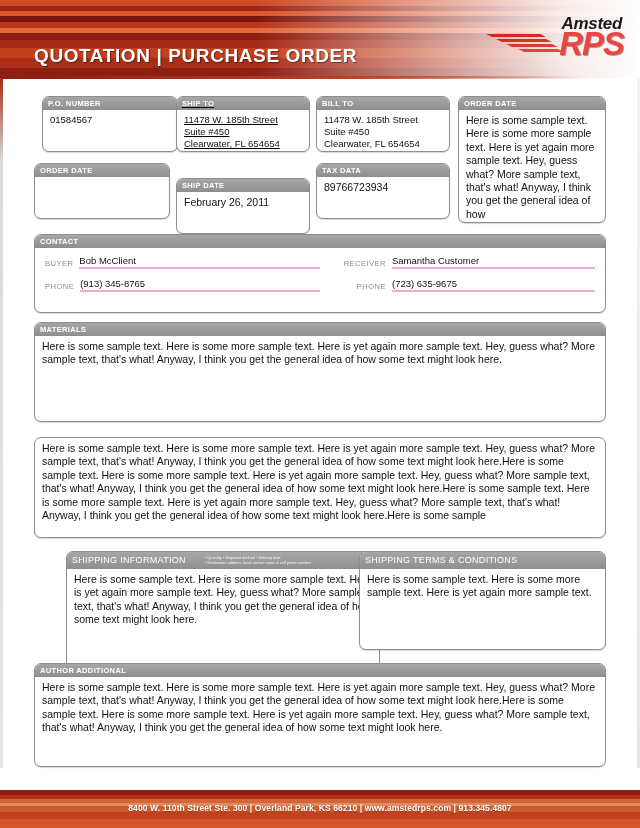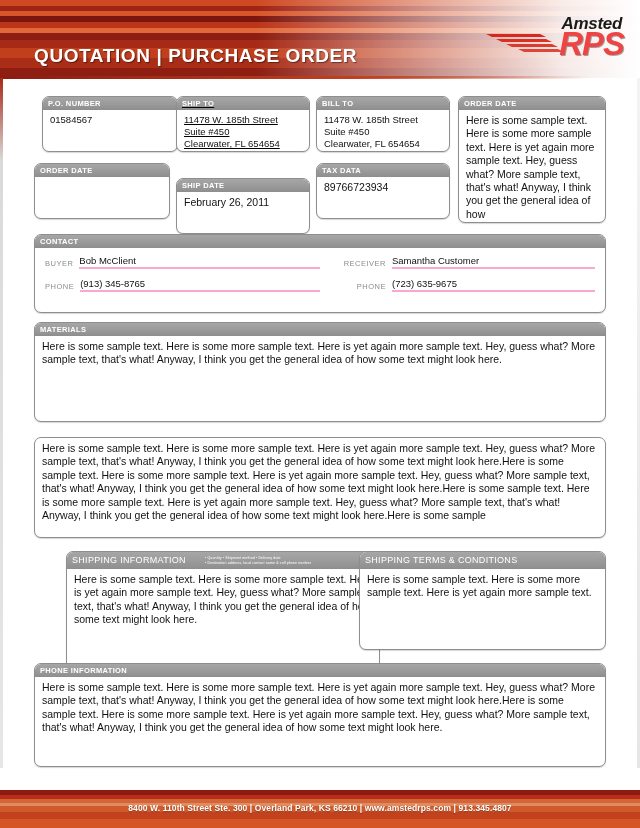--- a/index.html
+++ b/index.html
@@ -320,21 +320,21 @@
 
   <div class="card" style="left:359px; top:551px; width:247px; height:99px;">
     <div class="card-head tall">
       <span class="htitle" style="font-size:9px;font-weight:normal;letter-spacing:.3px;">SHIPPING TERMS &amp; CONDITIONS</span>
     </div>
     <div class="card-body big">Here is some sample text. Here is some more sample text. Here is yet again more sample text.</div>
   </div>
 
   <div class="card" style="left:34px; top:663px; width:572px; height:104px;">
     <div class="card-head">
-      <span class="htitle">PHONE INFORMATION</span>
+      <span class="htitle">AUTHOR ADDITIONAL</span>
     </div>
     <div class="card-body big">Here is some sample text. Here is some more sample text. Here is yet again more sample text.  Hey, guess what? More sample text, that's what! Anyway, I think you get the general idea of how some text might look here.Here is some sample text. Here is some more sample text. Here is yet again more sample text.  Hey, guess what?  More sample text, that's what! Anyway, I think you get the general idea of how some text might look here.</div>
   </div>
 
   <div id="footer">
     <div id="footer-text">8400 W. 110th Street Ste. 300   |   Overland Park, KS 66210   |   www.amstedrps.com   |   913.345.4807</div>
   </div>
 
 </div>
 

